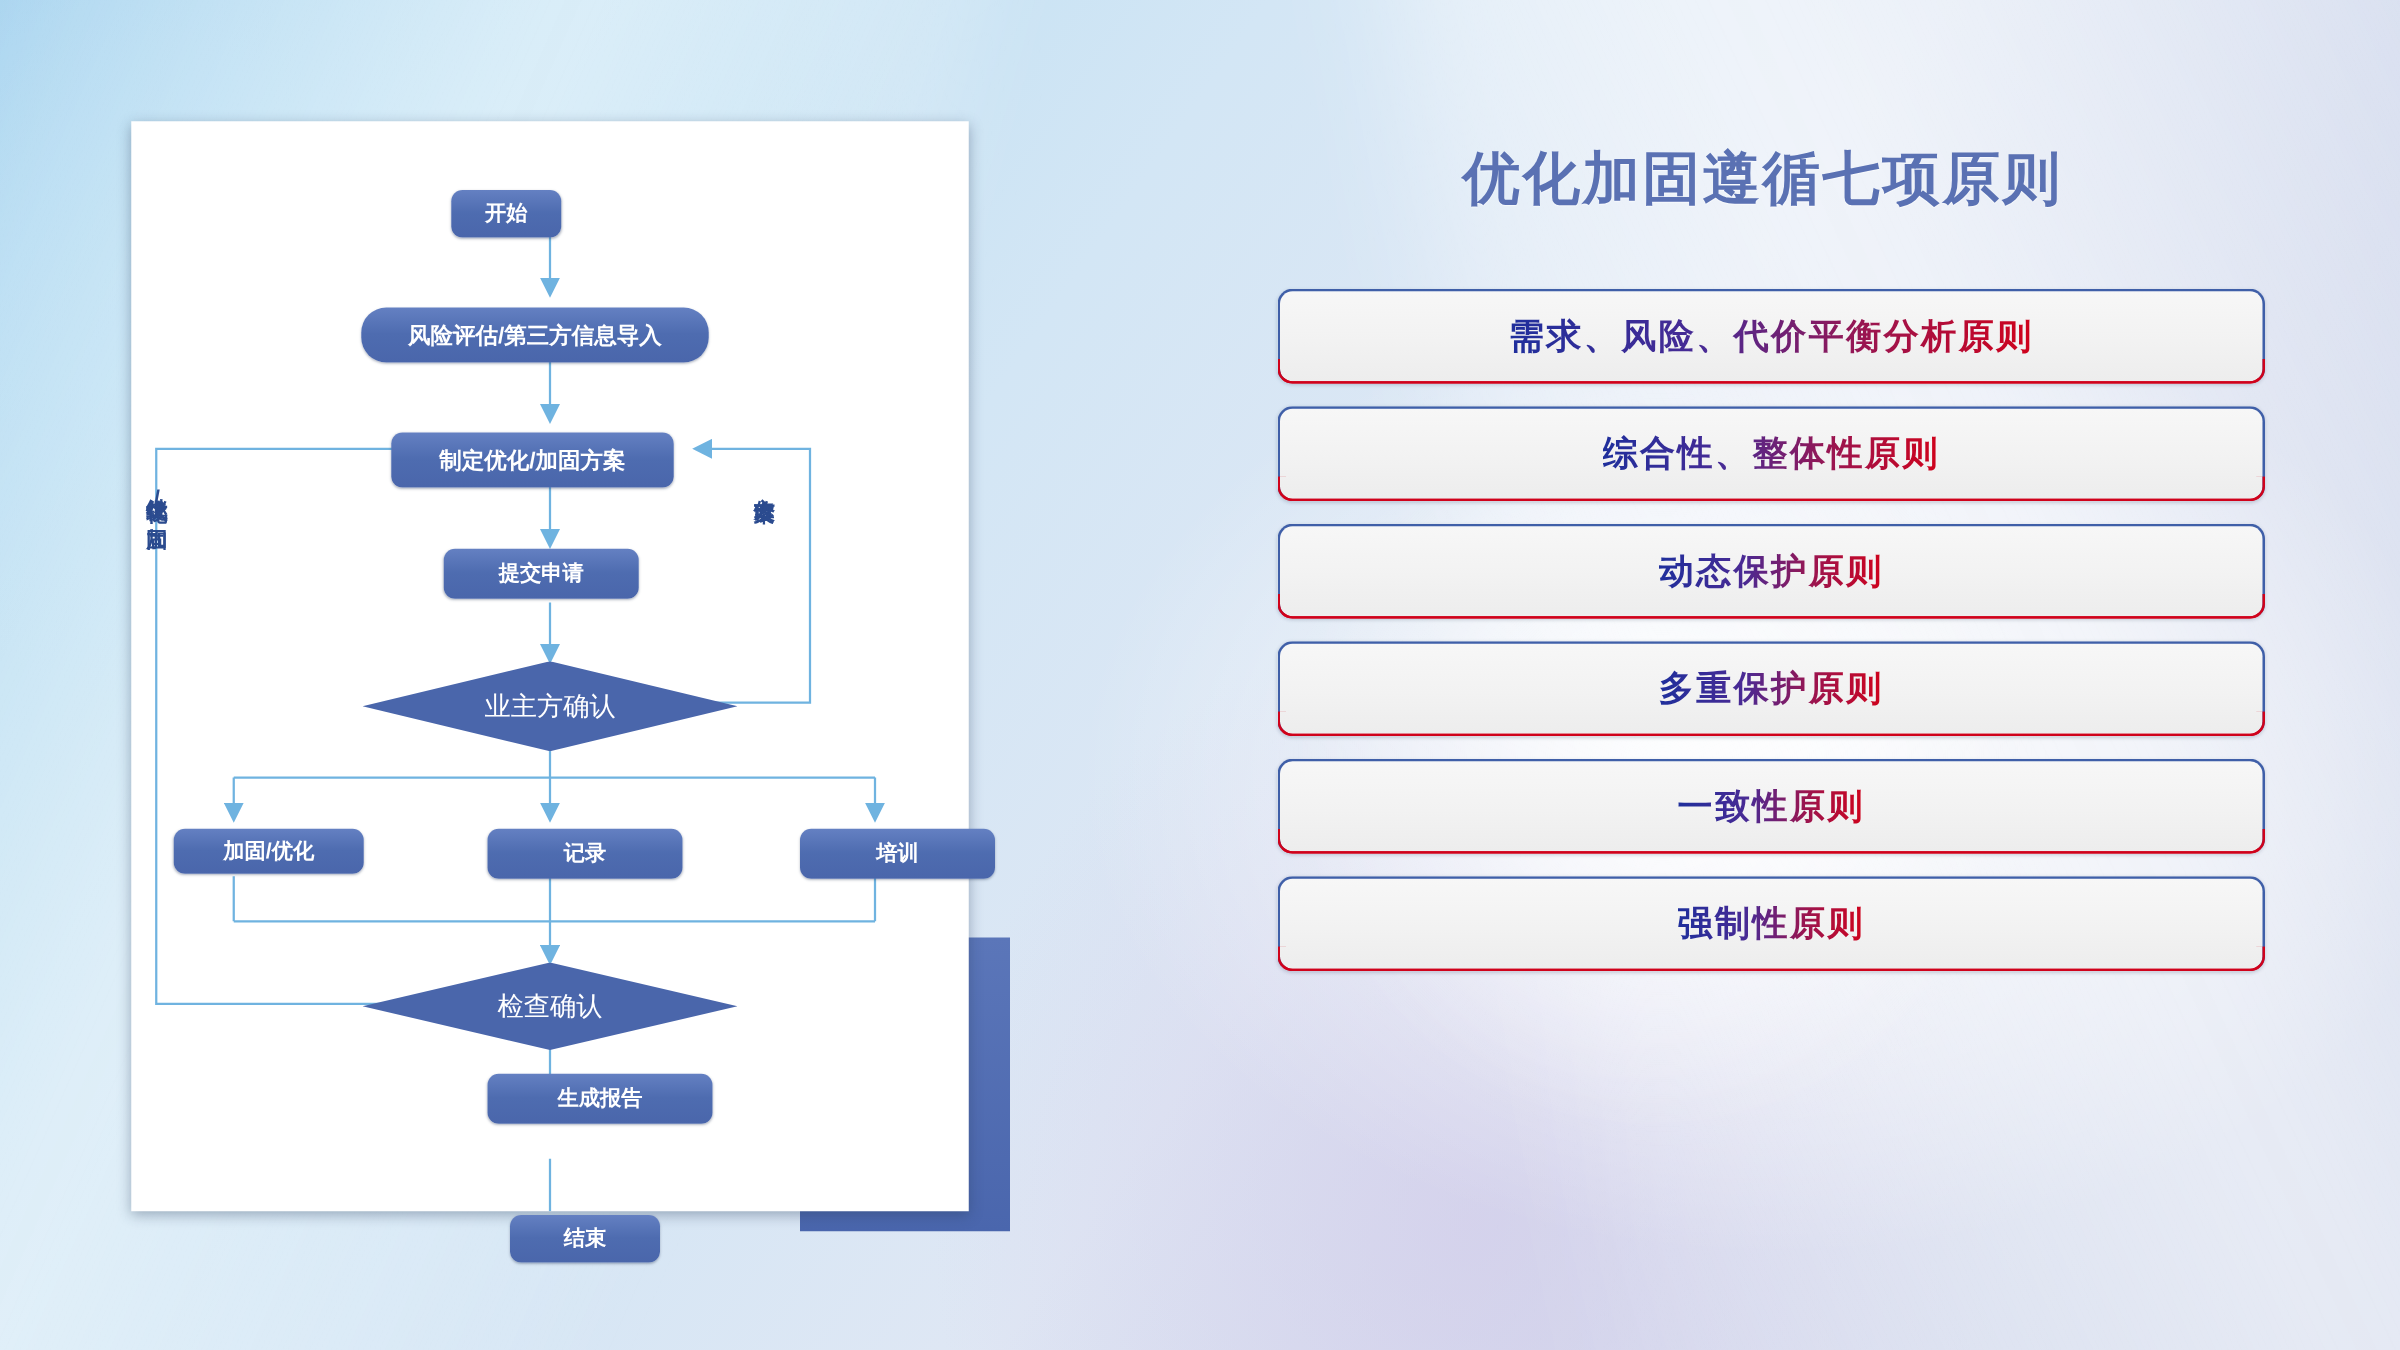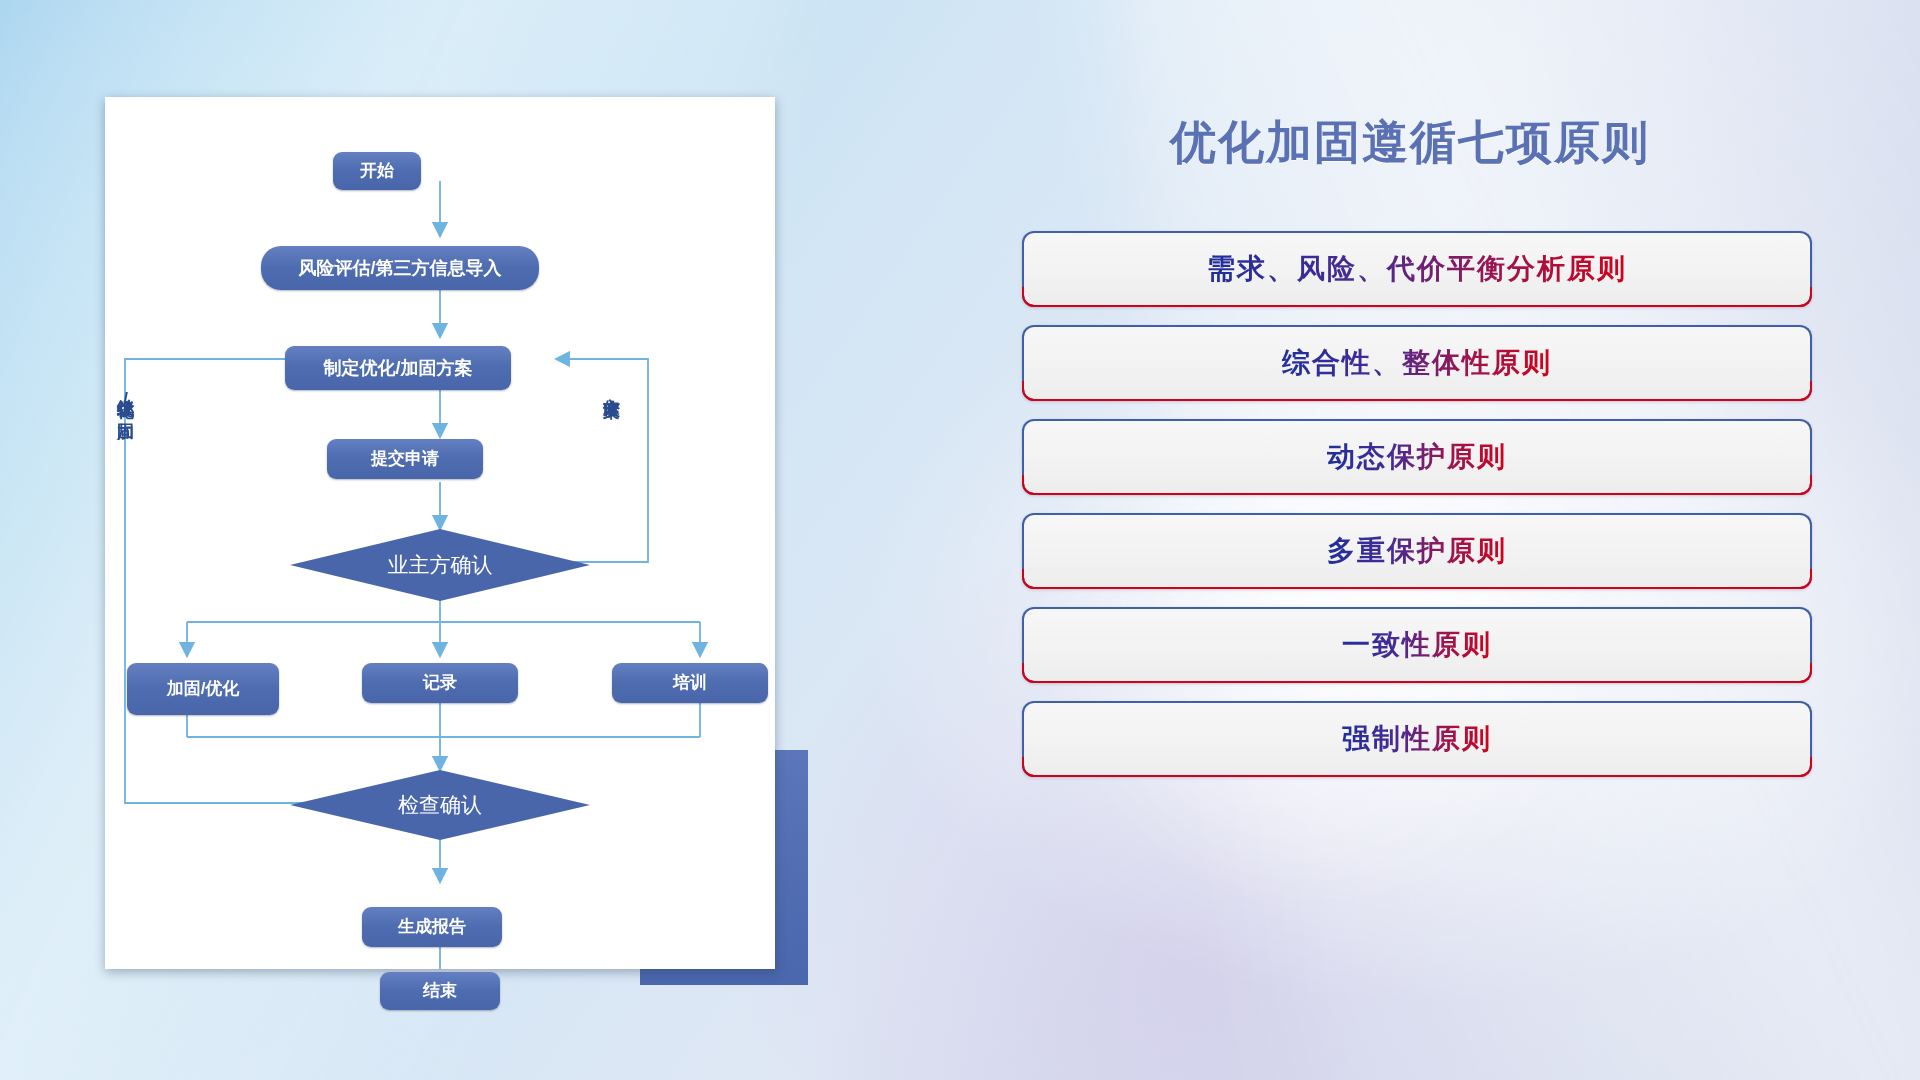--- a/index.html
+++ b/index.html
@@ -65,20 +65,21 @@
     position: absolute;
     display: flex; align-items: center; justify-content: center;
     color: #ffffff;
     font-weight: bold;
     text-align: center;
     line-height: 1.15;
     background: linear-gradient(180deg, #6480c2 0%, #4e6cb0 48%, #4a66ab 100%);
     border-radius: 9px;
     box-shadow: 0 1px 2px rgba(30,45,80,0.35);
     white-space: nowrap;
+    margin-left: 28px;
   }
   .node.small { font-size: 17px; }
   .node.med   { font-size: 18px; }
 
   .decision {
     position: absolute;
     display: flex; align-items: center; justify-content: center;
     color: #ffffff; font-weight: normal; font-size: 21px;
     z-index: 2;
   }
@@ -217,38 +218,38 @@
 
     <div class="node small" style="left:222px; top:342px; width:156px; height:40px;">
       <span>提交申请</span>
     </div>
 
     <div class="decision" style="left:185px; top:432px; width:300px; height:72px;">
       <div class="dia"></div>
       <span>业主方确认</span>
     </div>
 
-    <div class="node small" style="left:22px; top:566px; width:152px; height:52px;">
+    <div class="node small" style="left:6px; top:566px; width:152px; height:36px;">
       <span>加固/优化</span>
     </div>
 
     <div class="node small" style="left:257px; top:566px; width:156px; height:40px;">
       <span>记录</span>
     </div>
 
     <div class="node small" style="left:507px; top:566px; width:156px; height:40px;">
       <span>培训</span>
     </div>
 
     <div class="decision" style="left:185px; top:673px; width:300px; height:70px;">
       <div class="dia"></div>
       <span>检查确认</span>
     </div>
 
-    <div class="node small" style="left:257px; top:810px; width:140px; height:40px;">
+    <div class="node small" style="left:257px; top:762px; width:180px; height:40px;">
       <span>生成报告</span>
     </div>
 
     <div class="node small" style="left:275px; top:875px; width:120px; height:38px;">
       <span>结束</span>
     </div>
 
     <div class="vlabel" style="left:12px; top:288px;">继续优化/加固</div>
     <div class="vlabel" style="left:498px; top:288px;">方案修改</div>
   </div>

